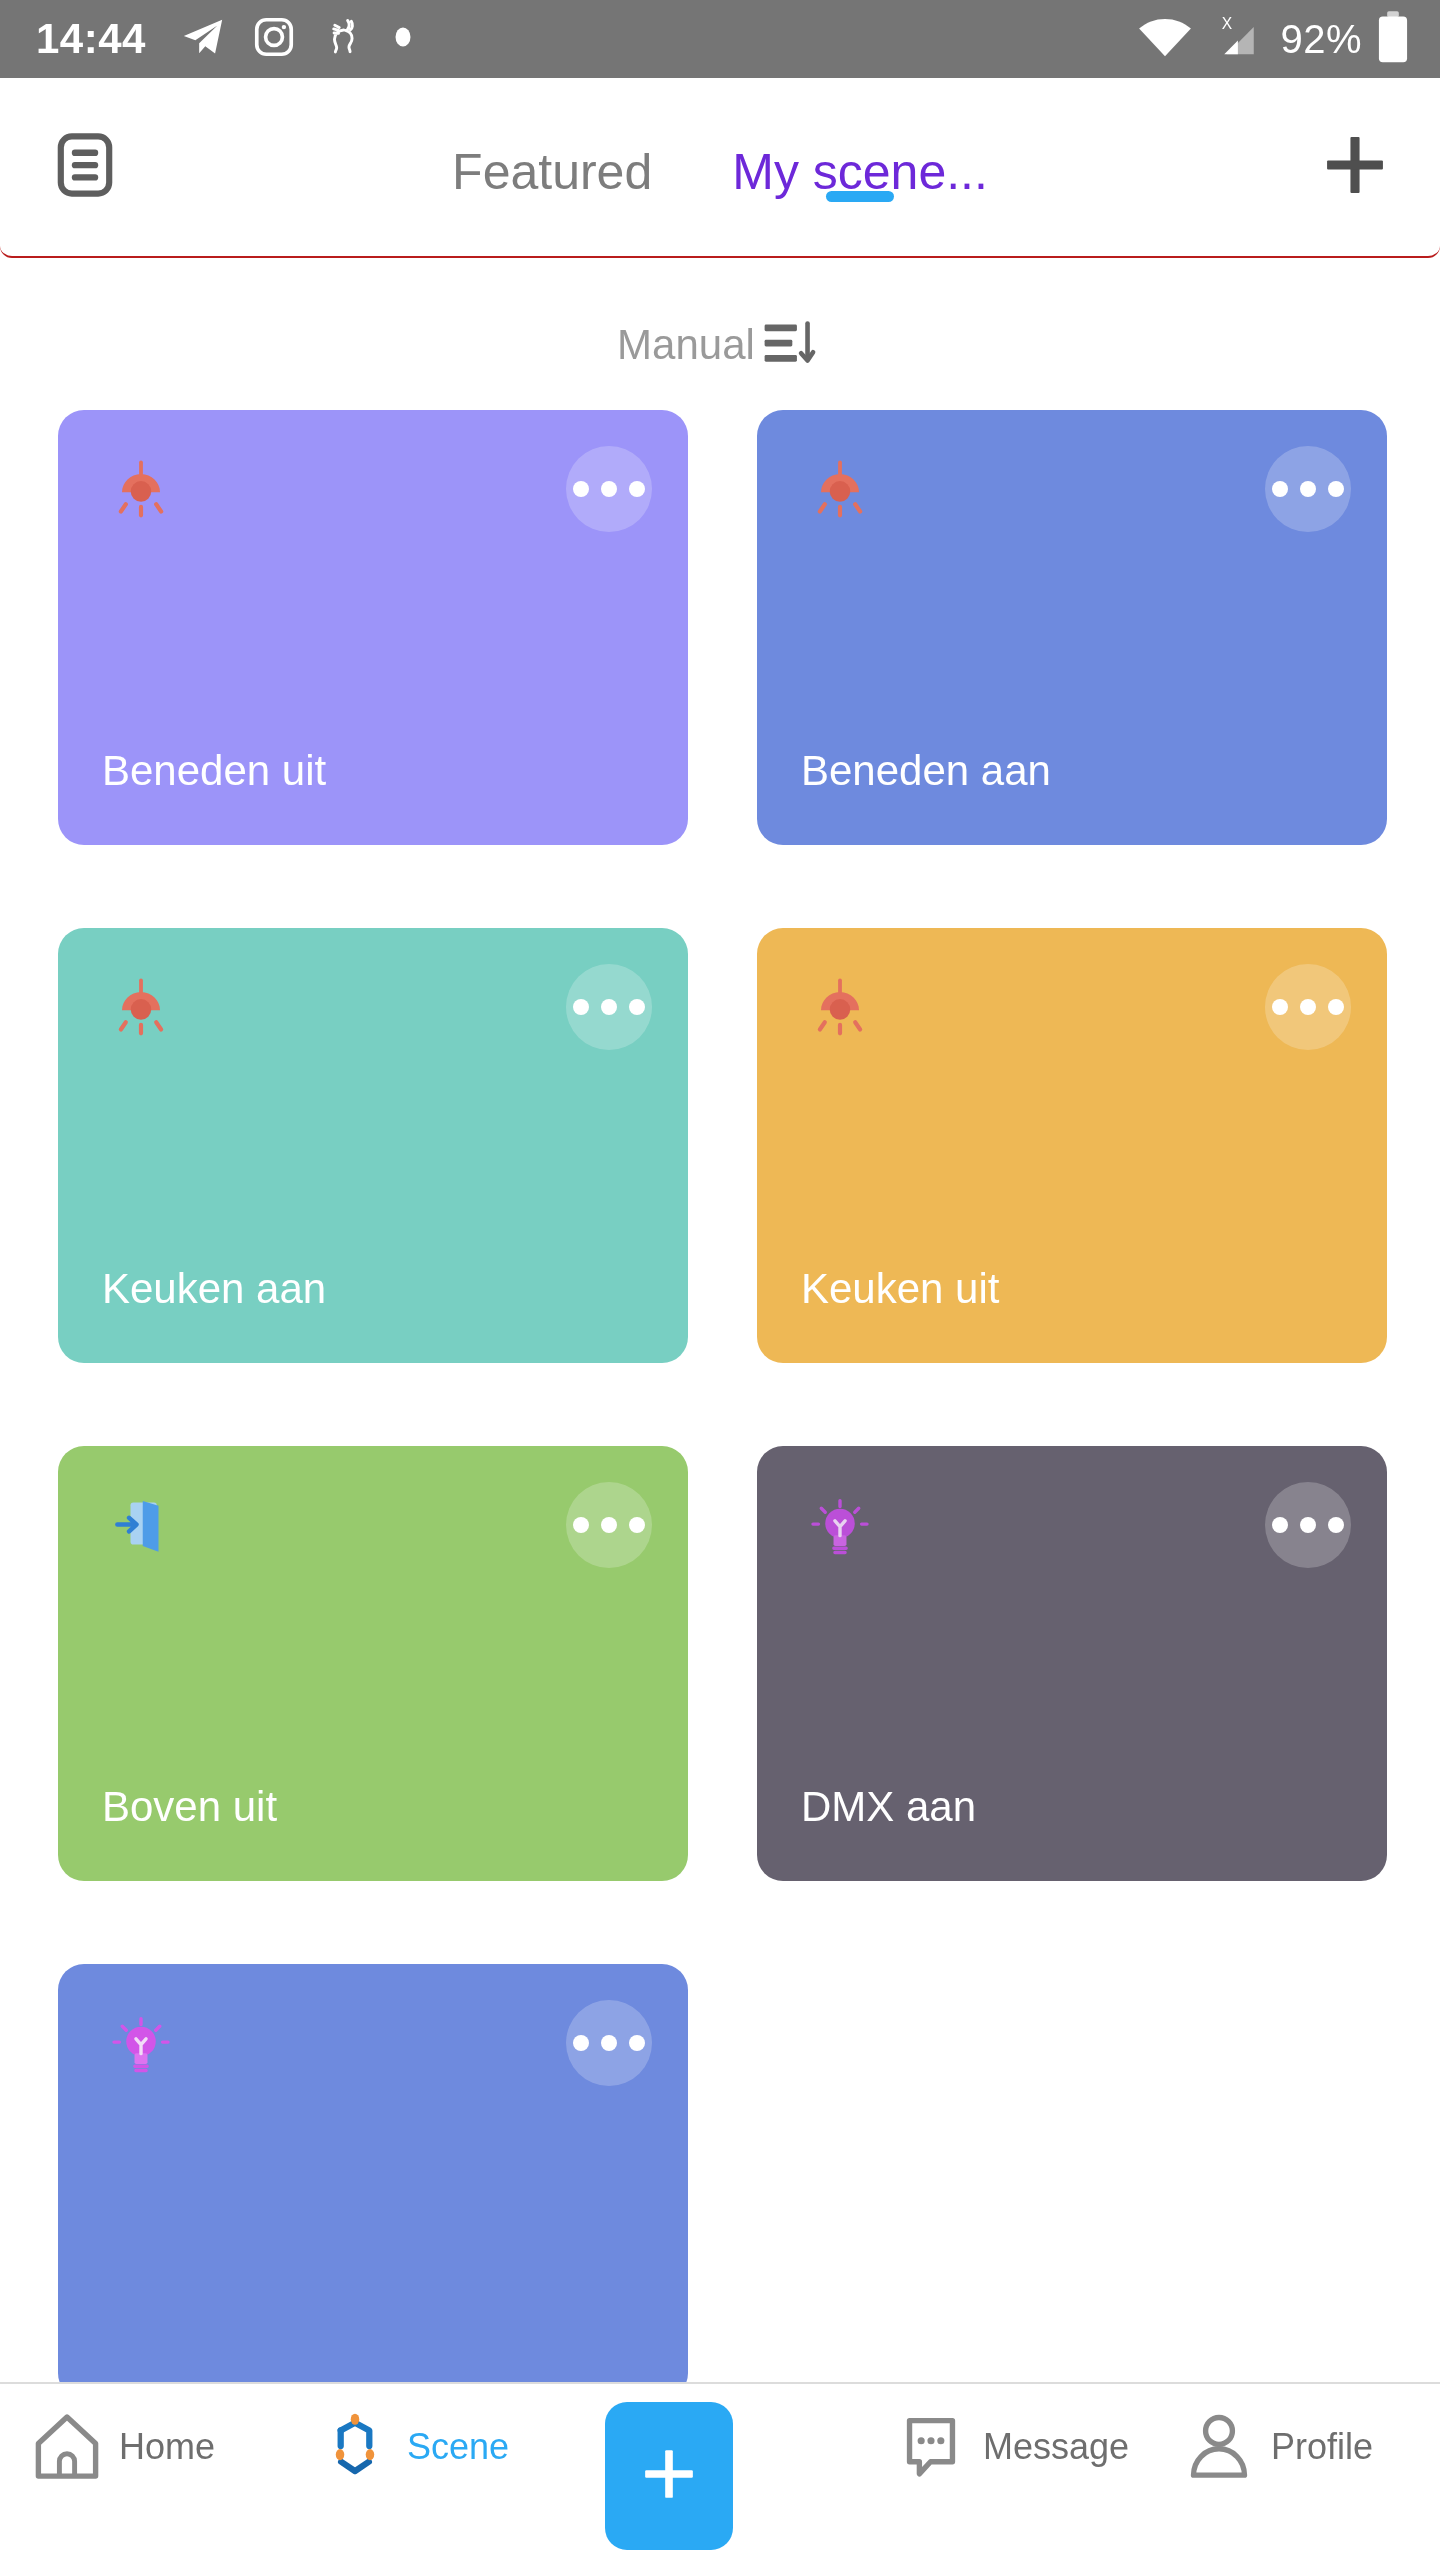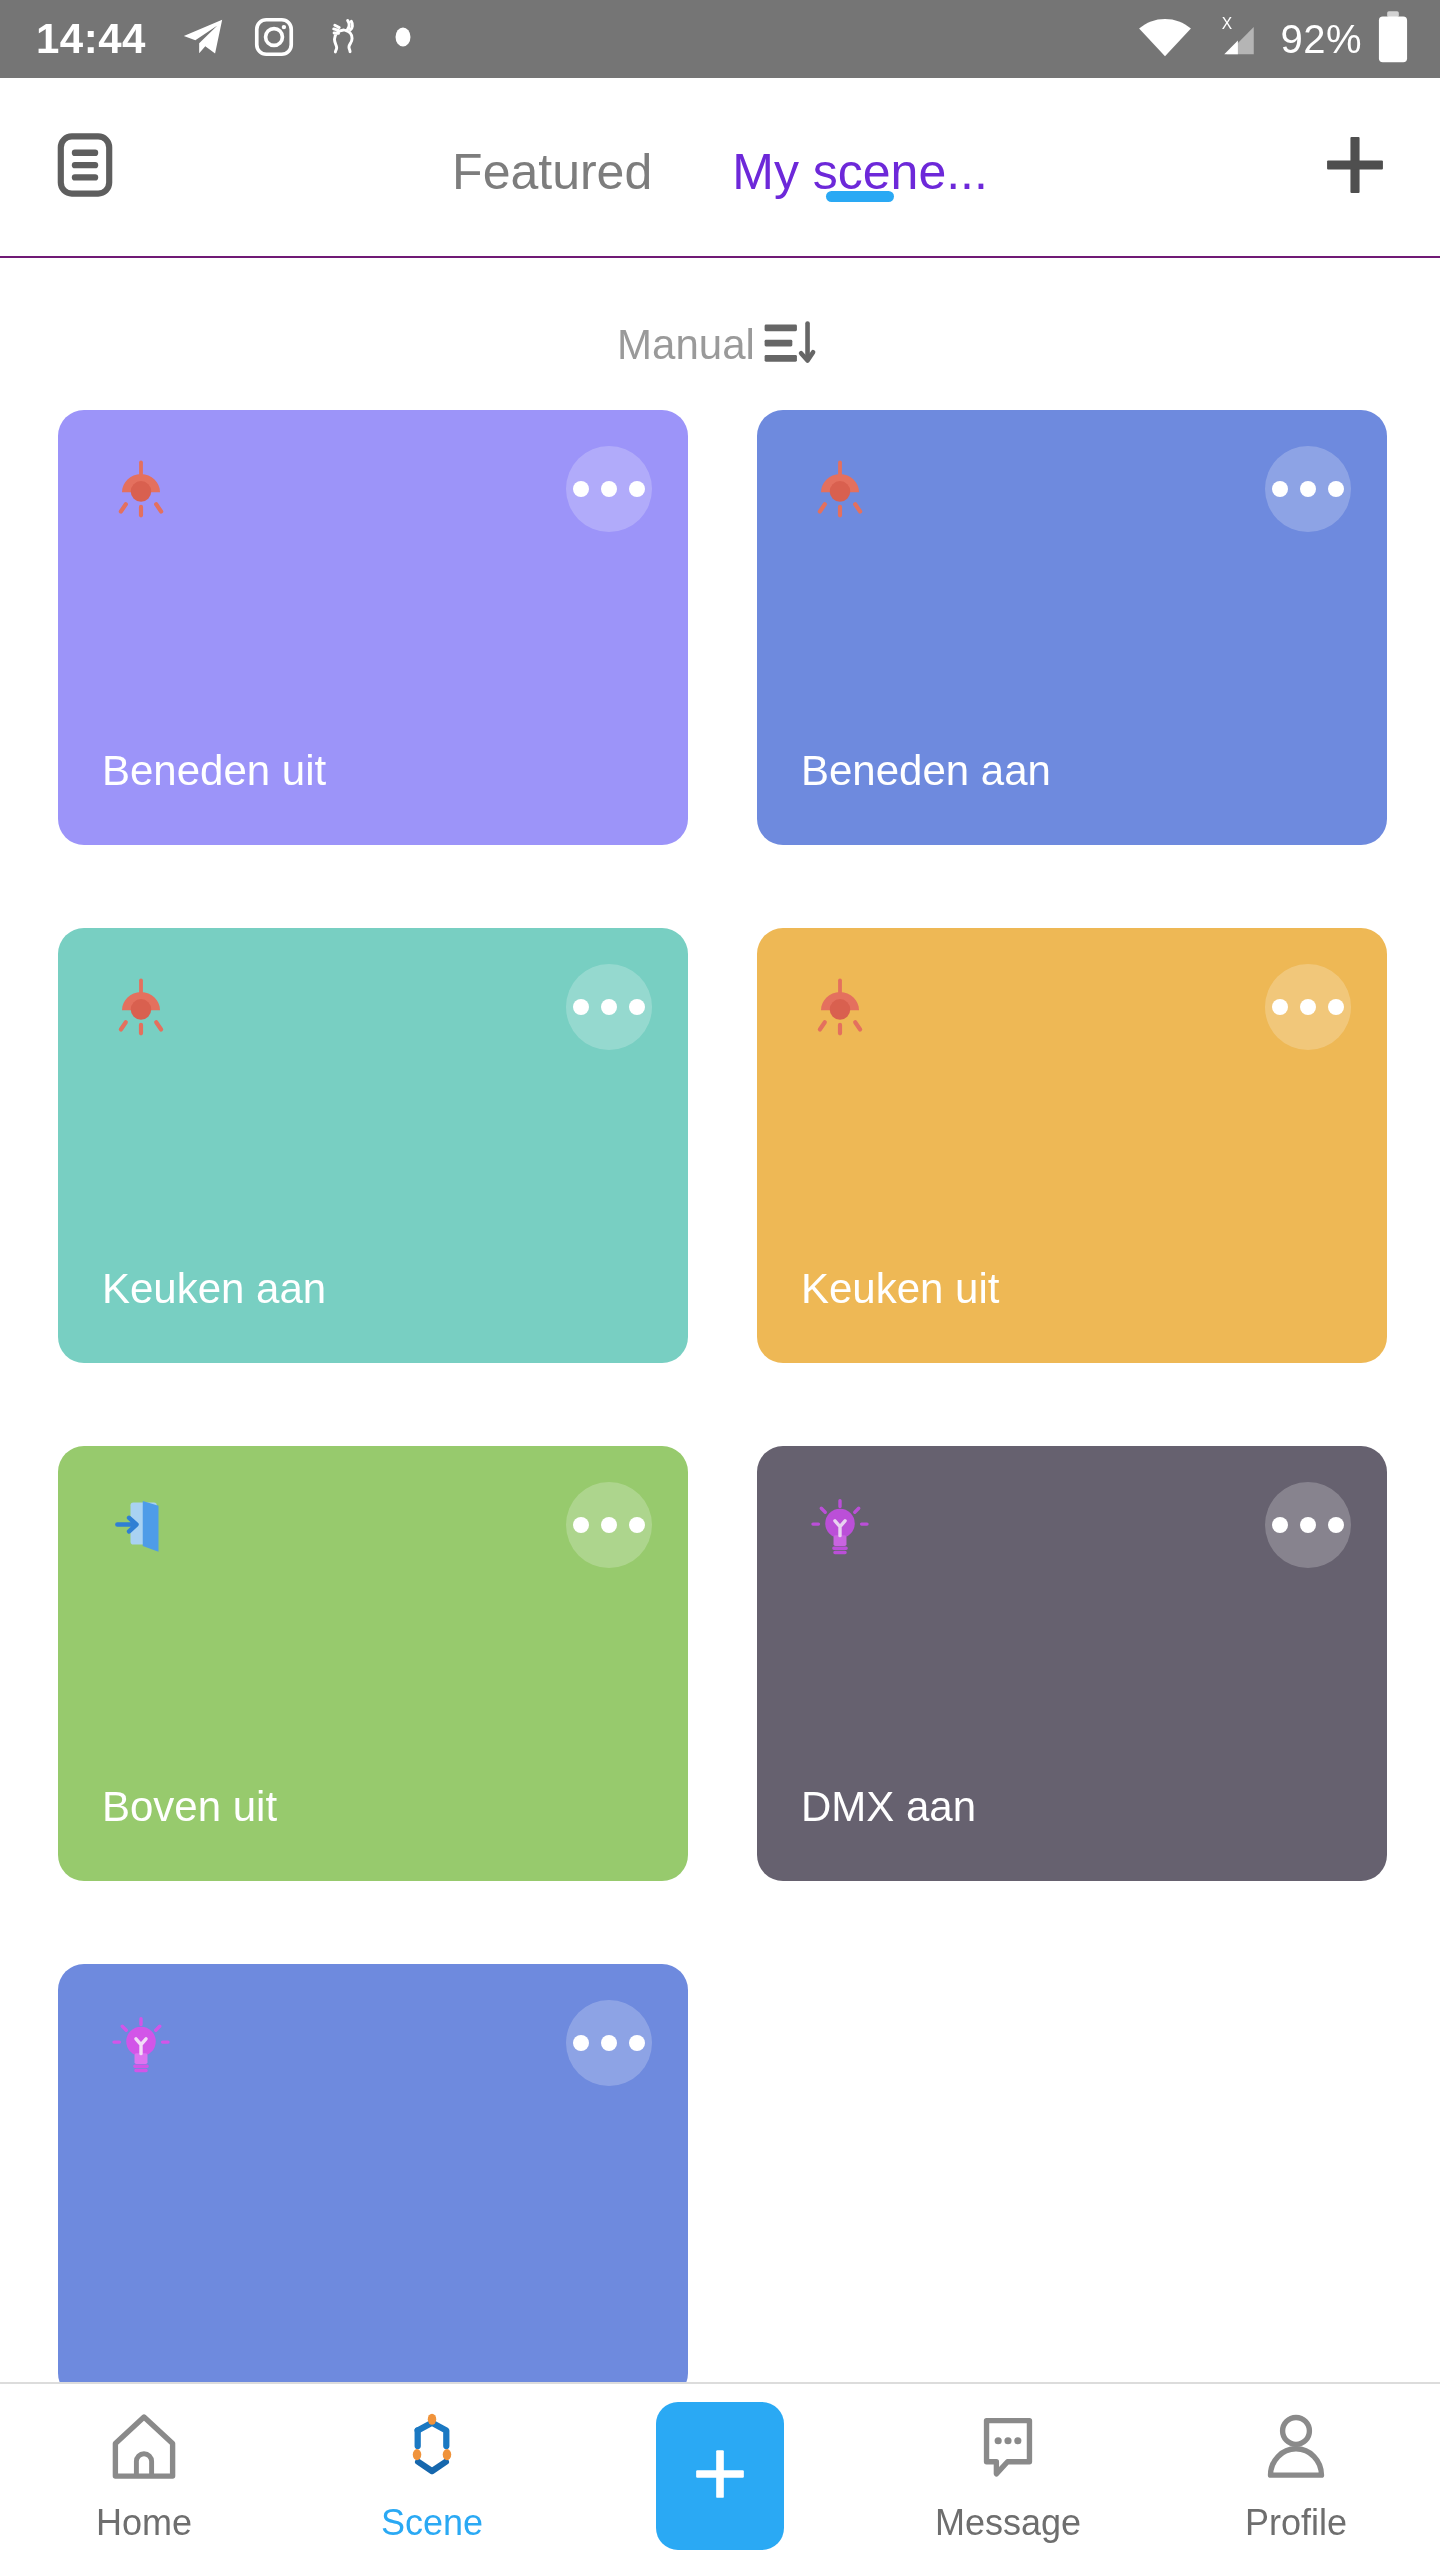--- a/index.html
+++ b/index.html
@@ -20,21 +20,22 @@
   .sb-left-icons { display:flex; align-items:center; gap:26px; margin-left:34px; }
   .sb-spacer { flex:1 1 auto; }
   .sb-right { display:flex; align-items:center; gap:14px; }
   .sb-battery-text { font-size:40px; font-weight:400; letter-spacing:0.5px; }
   .ic { display:block; }
 
   
   .header {
     height:180px; background:#fff; display:flex; align-items:center;
     padding:16px 48px; position:relative; flex:0 0 auto;
-    border-bottom:2px solid #701a75;
+    border-bottom:2px solid #b91c1c;
+    border-radius:12px;
   }
   .header-left-btn { width:74px; height:74px; display:flex; align-items:center; justify-content:center; }
   .tabs { flex:1 1 auto; display:flex; align-items:center; justify-content:center; gap:80px; height:100%; }
   .tab { position:relative; display:flex; flex-direction:column; align-items:center; justify-content:center; height:100%; padding-top:10px; }
   .tab-label { font-size:50px; color:#7d7d7d; font-weight:400; white-space:nowrap; }
   .tab.active .tab-label { color:#6d28d9; font-weight:400; }
   .tab-underline { position:absolute; bottom:38px; width:68px; height:11px; border-radius:6px; background:#2aa9f4; }
   .tab:not(.active) .tab-underline { display:none; }
   .header-right-btn { width:74px; height:74px; display:flex; align-items:center; justify-content:center; }
 
@@ -73,21 +74,21 @@
     margin-bottom:4px;
   }
 
   
   .bottomnav {
     flex:0 0 auto; height:178px; background:#fff;
     border-top:2px solid #dcdcdc;
     display:flex; align-items:flex-start; justify-content:space-around;
     padding-top:22px; position:relative; z-index:5;
   }
-  .nav-item { width:230px; display:flex; flex-direction:column; align-items:center; gap:14px; }
+  .nav-item { width:230px; display:flex; flex-direction:row; align-items:center; gap:14px; }
   .nav-icon { height:82px; display:flex; align-items:center; justify-content:center; }
   .nav-label { font-size:36px; color:#6e6e6e; }
   .nav-item.active .nav-label { color:#2aa9f4; }
   .fab {
     width:128px; height:148px; border-radius:22px; background:#2aa9f4;
     display:flex; align-items:center; justify-content:center;
     margin-top:-4px;
   }
 </style>
 </head>

